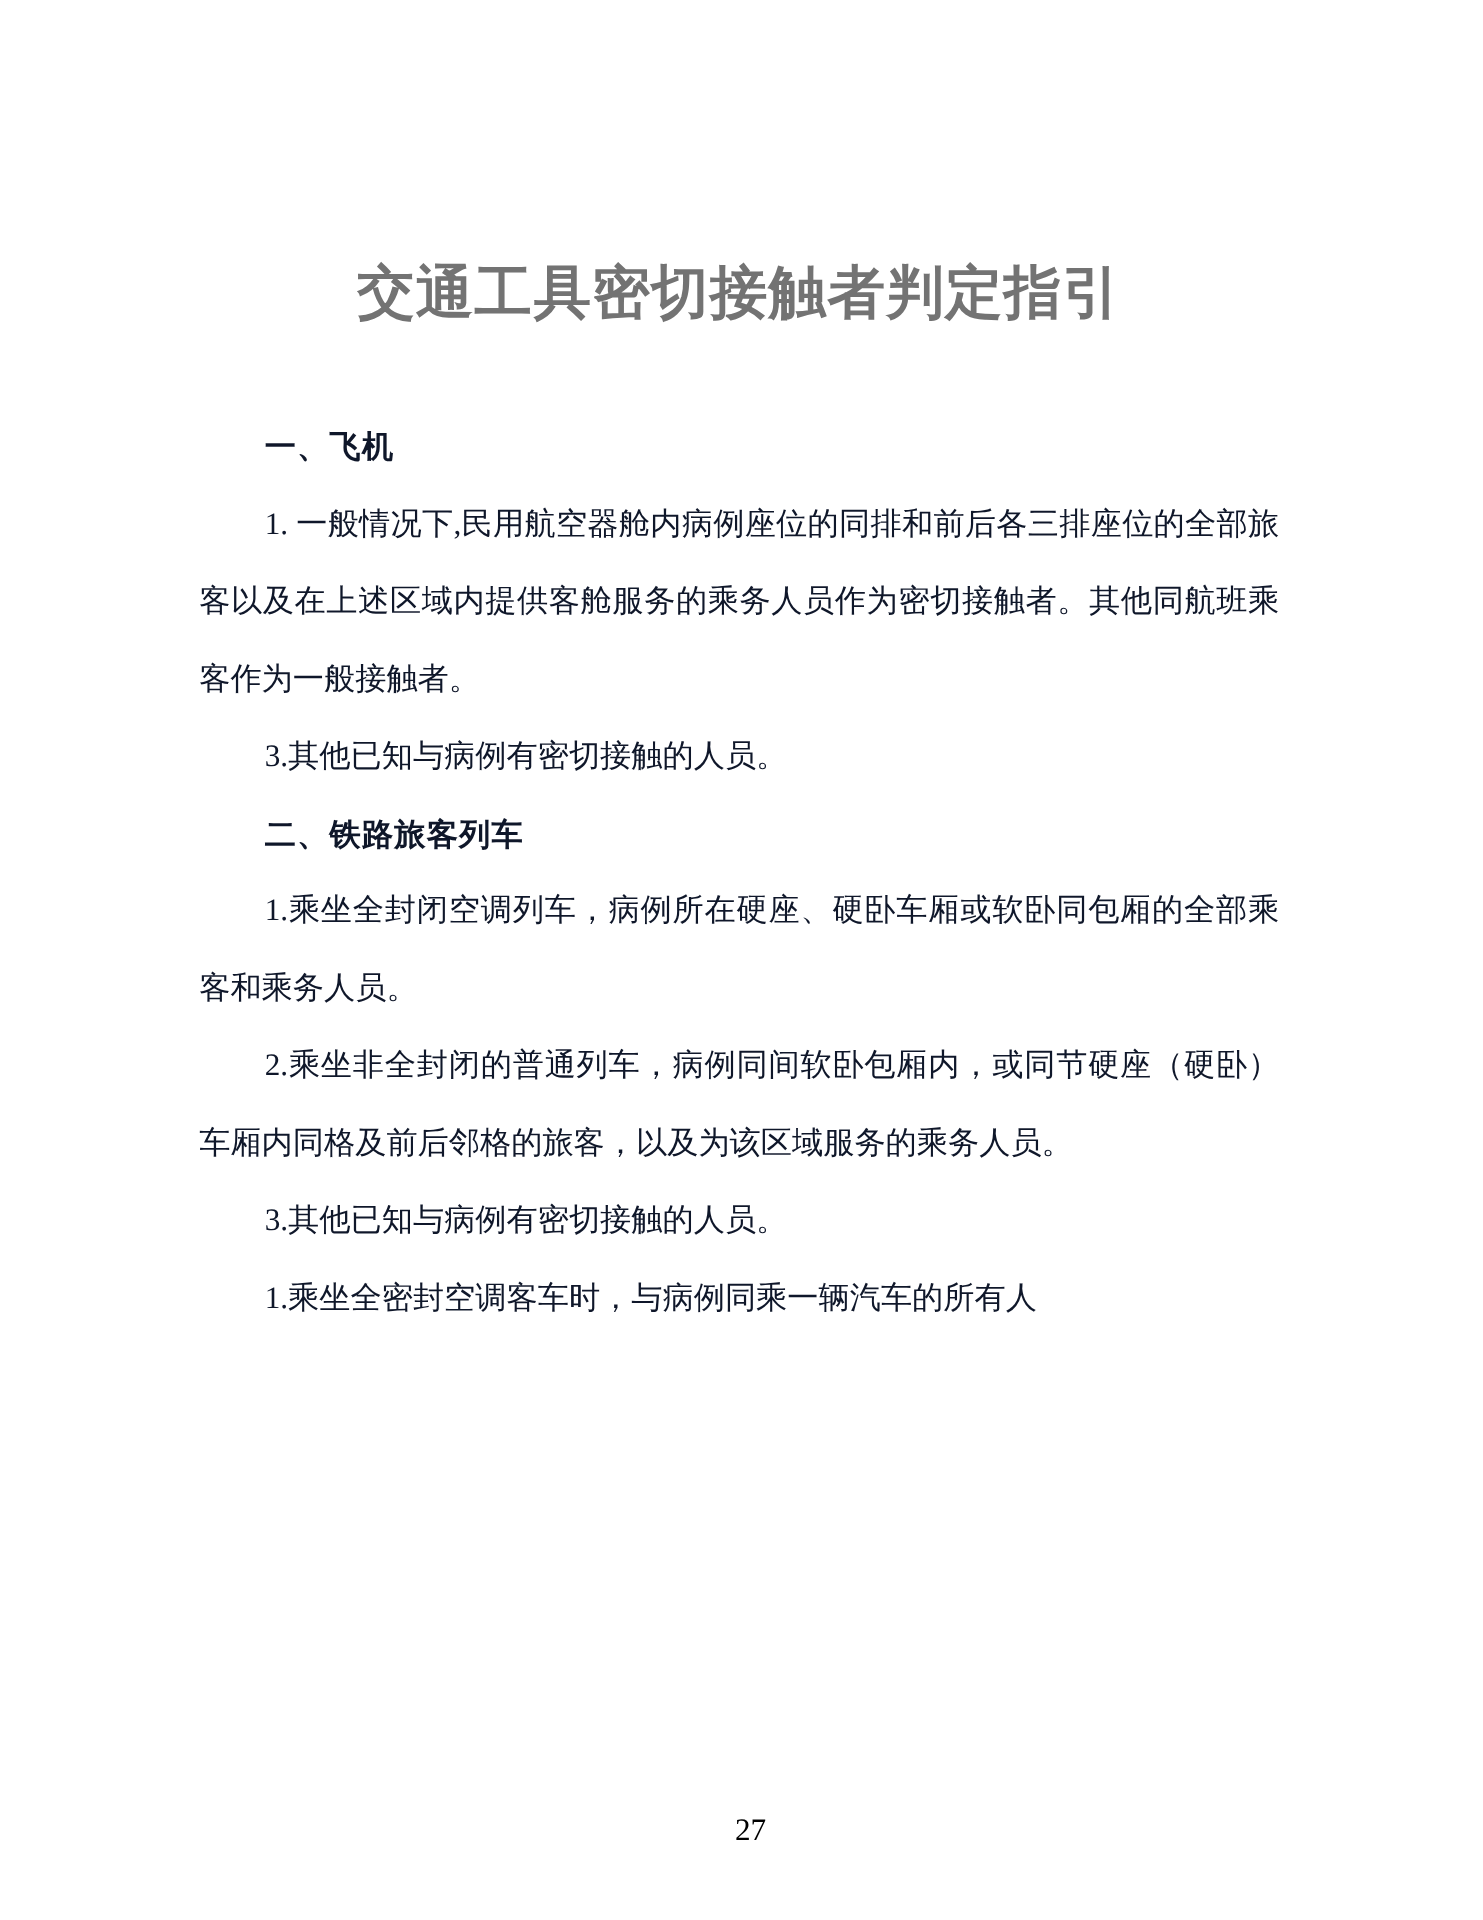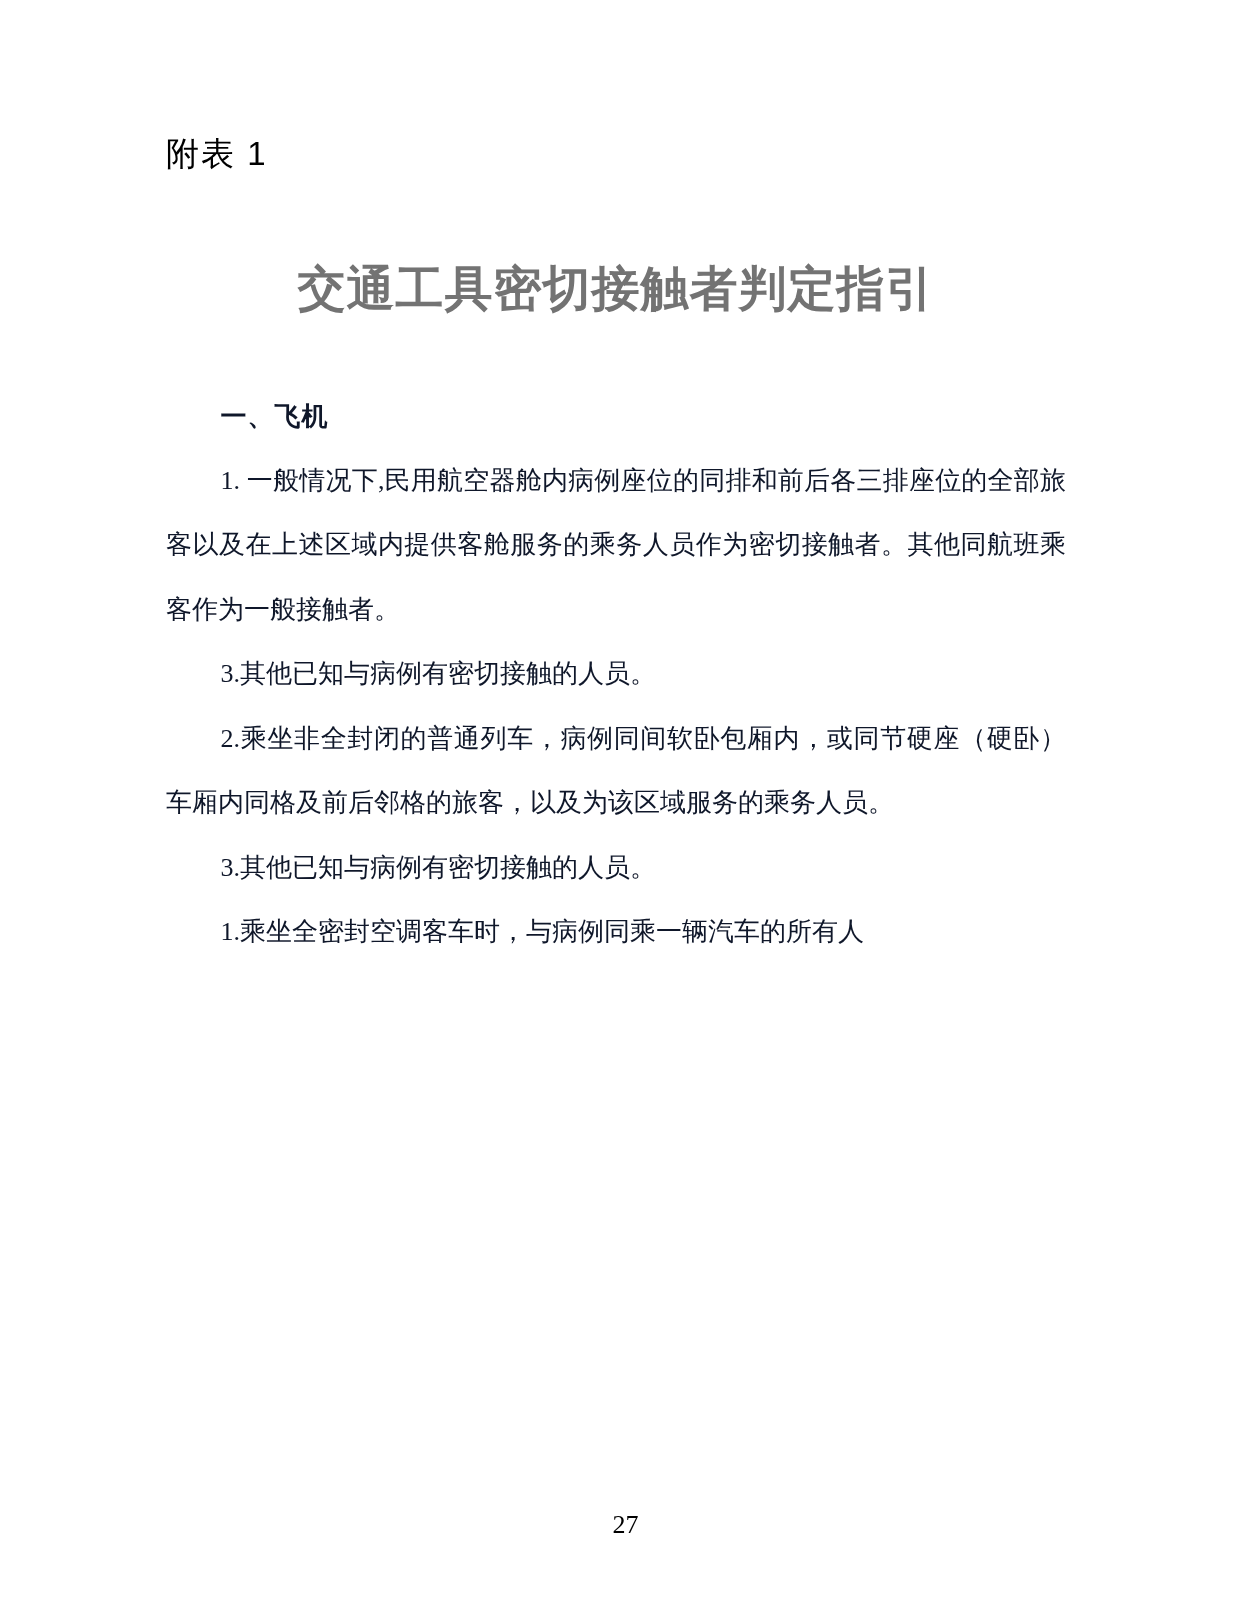--- a/index.html
+++ b/index.html
@@ -69,34 +69,35 @@
     font-family: "Liberation Serif", serif;
     font-size: 26px;
     color: #000000;
   }
 </style>
 </head>
 <body>
 
 <div class="page">
 
-  <p class="appendix">附表 1</p>
 
   <h1 class="title">交通工具密切接触者判定指引</h1>
 
   <div class="body-block">
 
     <h2>一、飞机</h2>
 
     <p>1. 一般情况下,民用航空器舱内病例座位的同排和前后各三排座位的全部旅客以及在上述区域内提供客舱服务的乘务人员作为密切接触者。其他同航班乘客作为一般接触者。</p>
 
 
     <p>3.其他已知与病例有密切接触的人员。</p>
 
+    <h2>二、铁路旅客列车</h2>
 
+    <p>1.乘坐全封闭空调列车，病例所在硬座、硬卧车厢或软卧同包厢的全部乘客和乘务人员。</p>
 
     <p>2.乘坐非全封闭的普通列车，病例同间软卧包厢内，或同节硬座（硬卧）车厢内同格及前后邻格的旅客，以及为该区域服务的乘务人员。</p>
 
     <p>3.其他已知与病例有密切接触的人员。</p>
 
 
     <p>1.乘坐全密封空调客车时，与病例同乘一辆汽车的所有人</p>
 
   </div>
 

